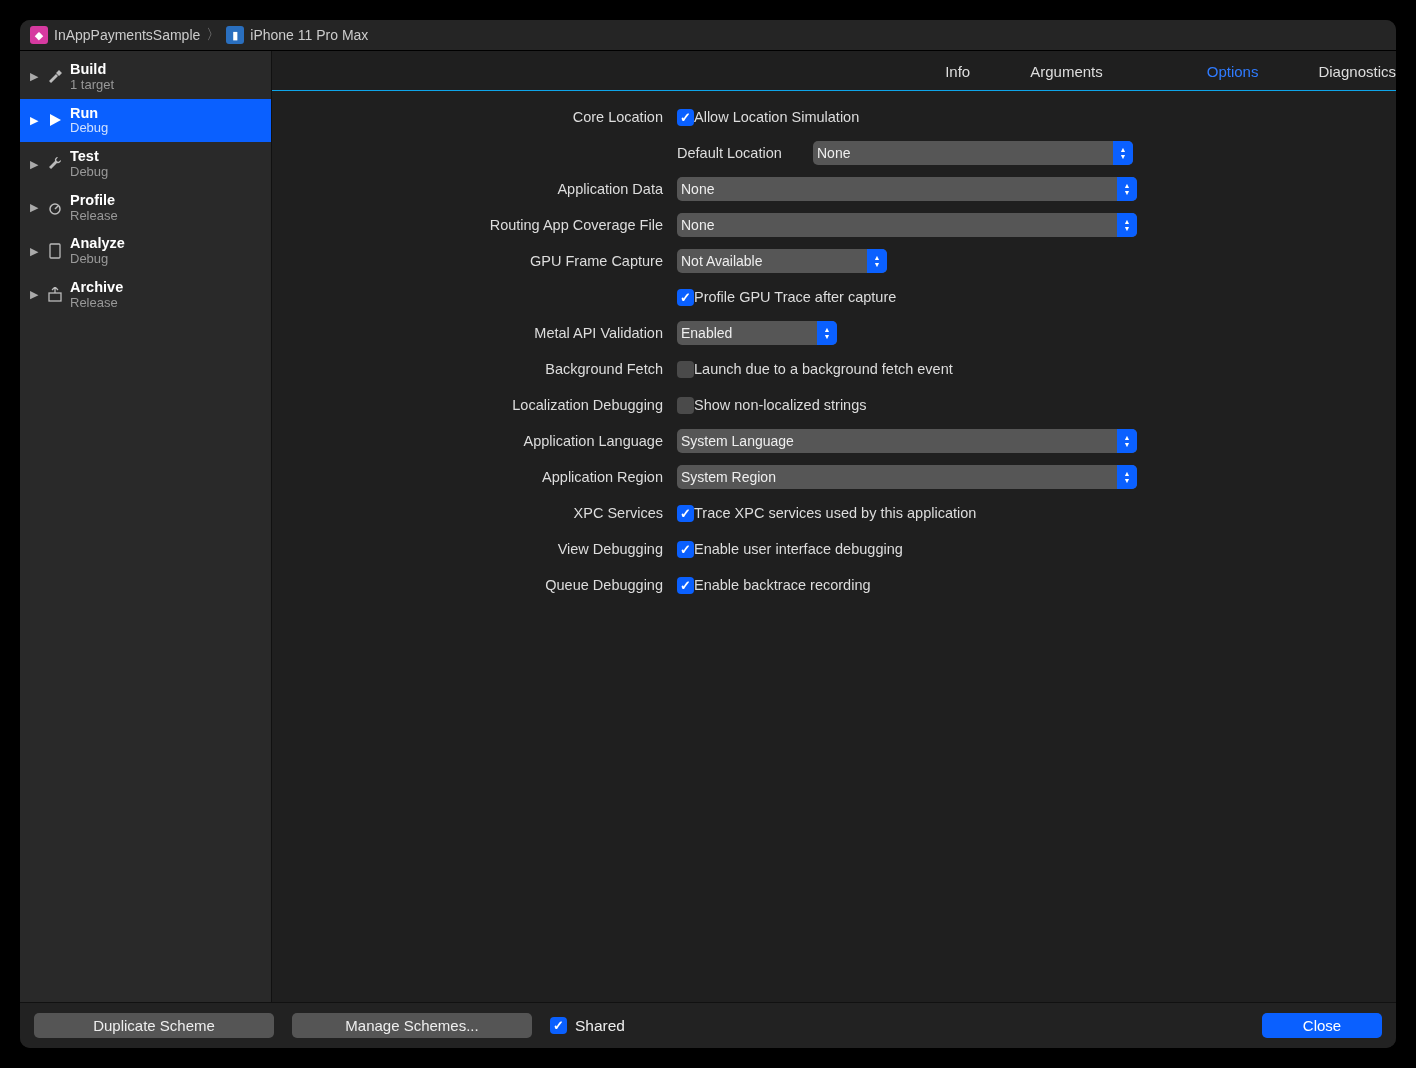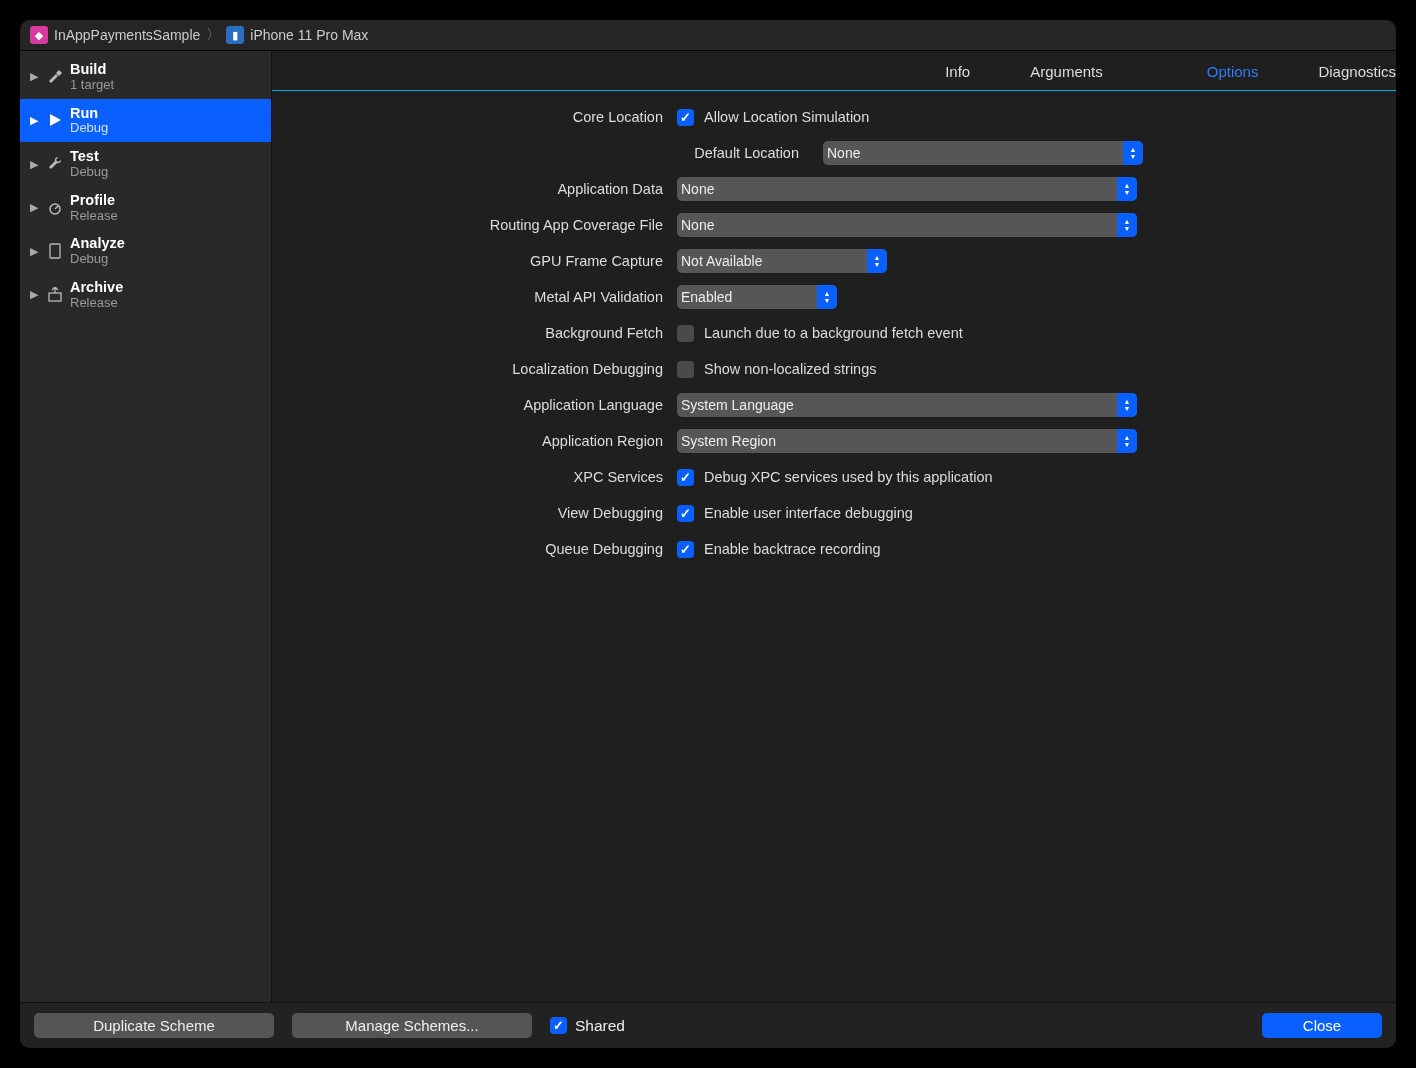--- a/index.html
+++ b/index.html
@@ -93,25 +93,24 @@
       margin-bottom: 12px;
       min-height: 24px;
     }
     .row .lbl {
       width: 375px;
       text-align: right;
       padding-right: 14px;
       color: #ddd;
       white-space: nowrap;
     }
-    .row .ctl { flex: 1; display: flex; align-items: center; gap: 10px; }
+    .row .ctl { flex: 1; display: flex; align-items: center; }
     .row.subrow .lbl2 {
       color: #ddd;
       padding-right: 14px;
-      text-align: right;
       width: 136px;
     }
     
     .chk {
       width: 17px; height: 17px; border-radius: 4px;
       display: inline-flex; align-items: center; justify-content: center;
       flex-shrink: 0;
     }
     .chk.on { background: #0a60ff; }
     .chk.off { background: #4a4a4a; }
@@ -309,20 +308,27 @@
         <div class="row" style="margin-top:6px">
           <div class="lbl">GPU Frame Capture</div>
           <div class="ctl">
             <div class="sel sel-w2">
               <span>Not Available</span>
               <span class="arrows"></span>
             </div>
           </div>
         </div>
 
+        <div class="row">
+          <div class="lbl"></div>
+          <div class="ctl">
+            <span class="chk on"></span>
+            <span>Profile GPU Trace after capture</span>
+          </div>
+        </div>
 
         <div class="row">
           <div class="lbl">Metal API Validation</div>
           <div class="ctl">
             <div class="sel sel-w3">
               <span>Enabled</span>
               <span class="arrows"></span>
             </div>
           </div>
         </div>
@@ -360,21 +366,21 @@
               <span>System Region</span>
               <span class="arrows"></span>
             </div>
           </div>
         </div>
 
         <div class="row" style="margin-top:6px">
           <div class="lbl">XPC Services</div>
           <div class="ctl">
             <span class="chk on"></span>
-            <span>Debug XPC services used by this application</span>
+            <span>Trace XPC services used by this application</span>
           </div>
         </div>
 
         <div class="row">
           <div class="lbl">View Debugging</div>
           <div class="ctl">
             <span class="chk on"></span>
             <span>Enable user interface debugging</span>
           </div>
         </div>

